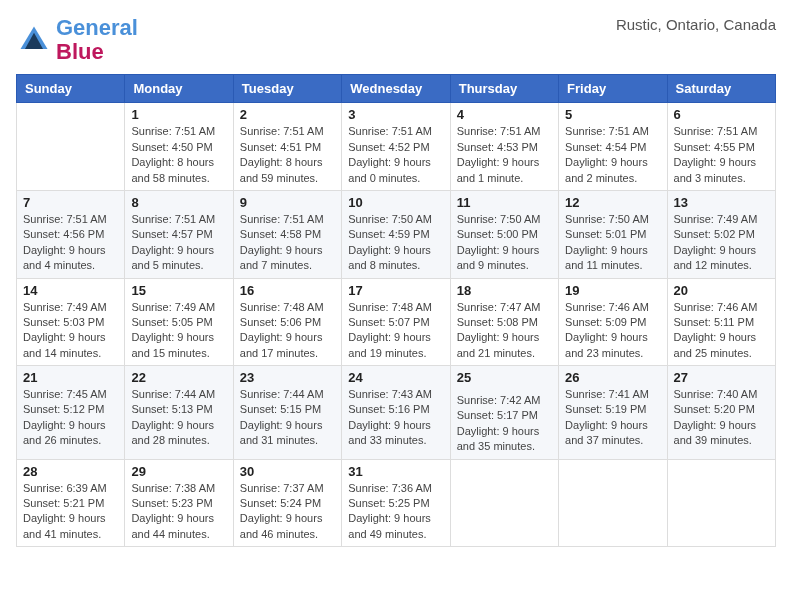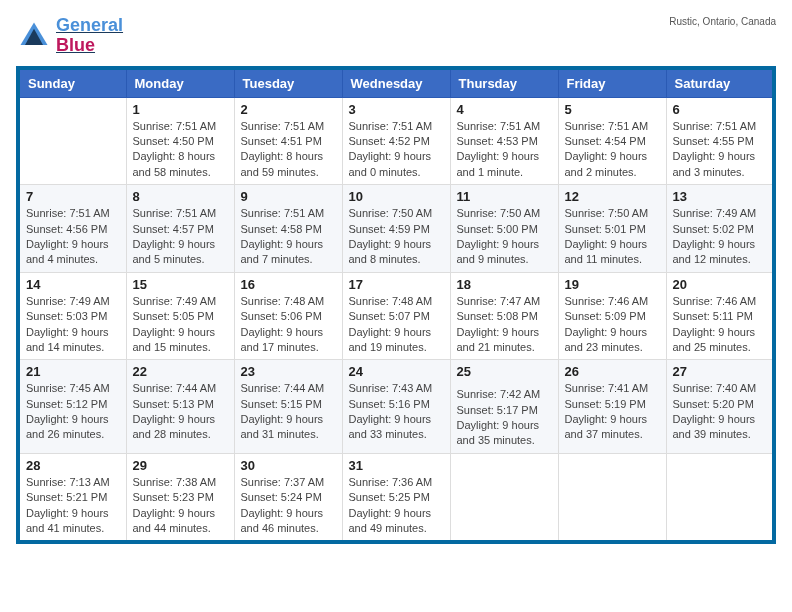--- a/index.html
+++ b/index.html
@@ -14,50 +14,49 @@
       display: flex;
       justify-content: space-between;
       align-items: flex-start;
       margin-bottom: 10px;
     }
     .logo {
       display: flex;
       align-items: center;
     }
     .logo-text {
-      font-size: 18px;
+      font-size: 22px;
       font-weight: bold;
       color: #1a3a5c;
       line-height: 1.1;
-      text-decoration: underline;
     }
     .logo-text span {
       color: #4a90d9;
     }
     .logo-icon {
       width: 36px;
       height: 36px;
       margin-right: 4px;
     }
     .title-block {
       text-align: right;
     }
     .month-title {
       font-size: 32px;
       color: #333;
       font-weight: normal;
     }
     .subtitle {
-      font-size: 10px;
+      font-size: 15px;
       color: #555;
     }
     .calendar-table {
       width: 100%;
       border-collapse: collapse;
-      border: 4px solid #0369a1;
+      border: 1px solid #0369a1;
     }
     .calendar-table th {
       background-color: #3a6bc4;
       color: #fff;
       text-align: left;
       padding: 6px 8px;
       font-size: 13px;
       border: 1px solid #2a5ab4;
     }
     .calendar-table td {
@@ -318,21 +317,21 @@
           <span class="day-number">27</span>
           <div class="day-info" style="white-space: pre-line;">Sunrise: 7:40 AM
 Sunset: 5:20 PM
 Daylight: 9 hours
 and 39 minutes.</div>
         </td>
       </tr>
       <tr>
         <td>
           <span class="day-number">28</span>
-          <div class="day-info" style="white-space: pre-line;">Sunrise: 7:13 AM
+          <div class="day-info" style="white-space: pre-line;">Sunrise: 6:39 AM
 Sunset: 5:21 PM
 Daylight: 9 hours
 and 41 minutes.</div>
         </td>
         <td>
           <span class="day-number">29</span>
           <div class="day-info" style="white-space: pre-line;">Sunrise: 7:38 AM
 Sunset: 5:23 PM
 Daylight: 9 hours
 and 44 minutes.</div>

